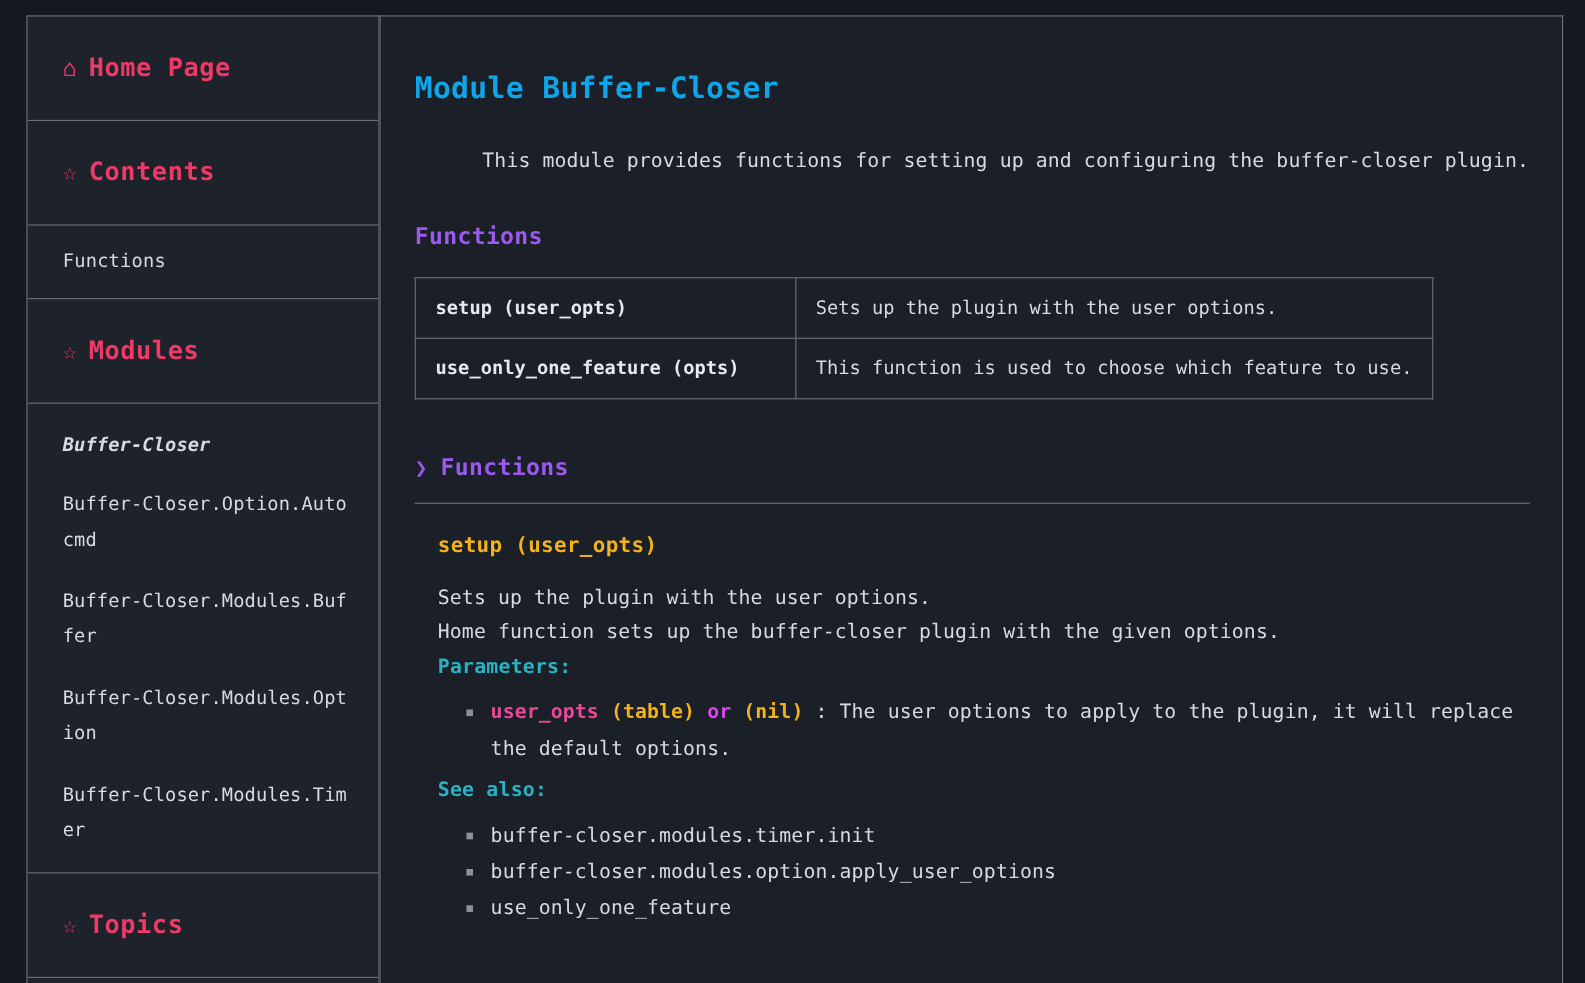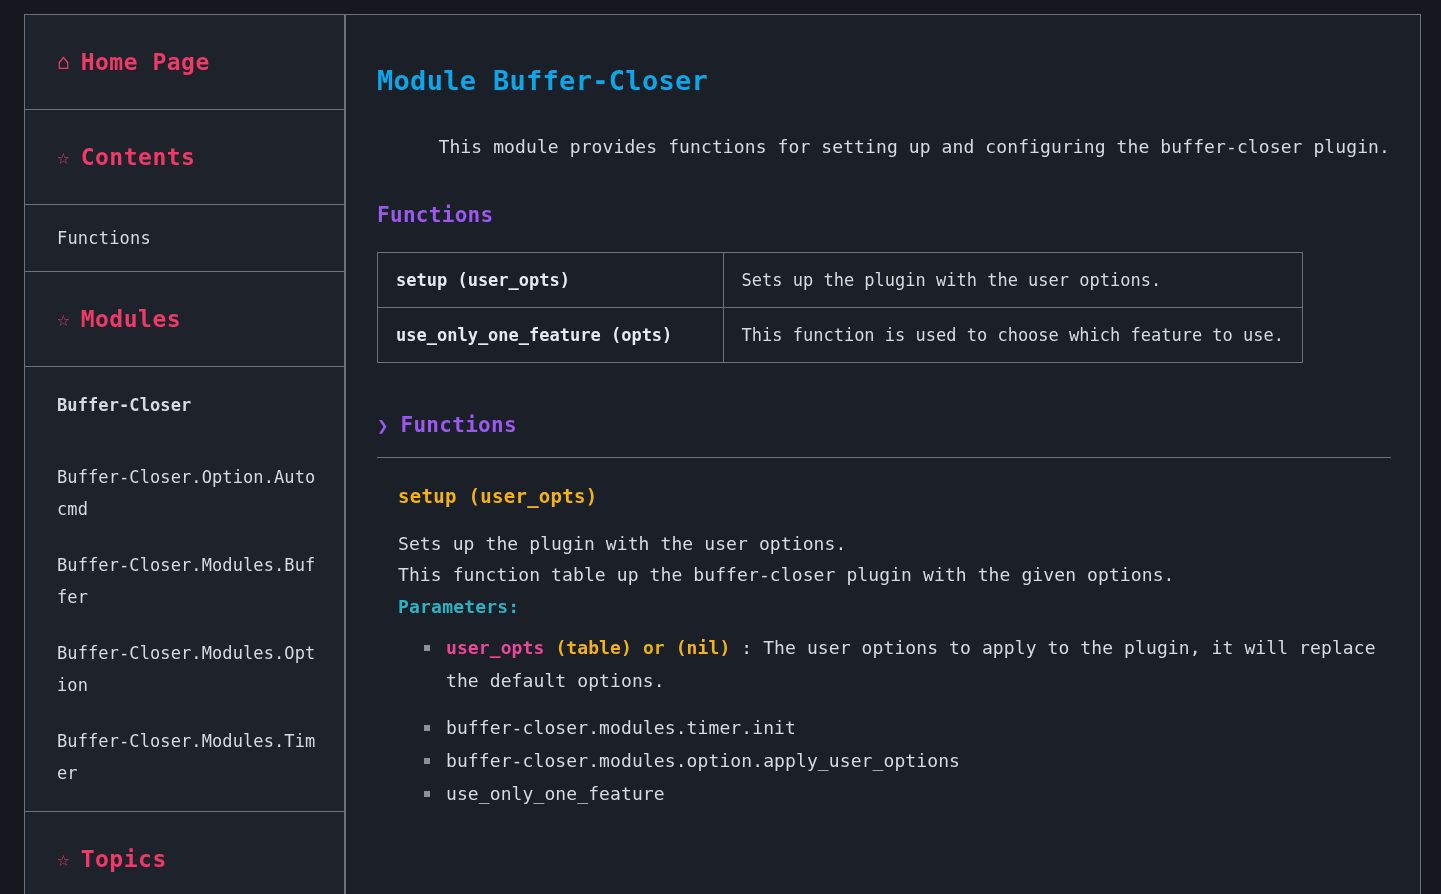--- a/index.html
+++ b/index.html
@@ -82,21 +82,22 @@
   .sb-mod-item {
     color: #d6dbe3;
     font-size: 17px;
     line-height: 32px;
     margin-bottom: 24px;
     word-break: break-all;
     letter-spacing: 0.1px;
   }
   .sb-mod-item.current {
     font-weight: bold;
-    margin-bottom: 40px;
+    margin-bottom: 22px;
+    font-style: italic;
   }
   .sb-mod-item:last-child { margin-bottom: 2px; }
 
   
   .content {
     position: absolute;
     left: 345px;
     top: 14px;
     width: 1076px;
     height: 900px;
@@ -230,21 +231,21 @@
     left: 0;
     top: 14px;
     width: 6px;
     height: 6px;
     background: #8a919c;
   }
   ul.doc-list li.tight { margin-bottom: 0; }
 
   .p-name { font-weight: bold; color: #ec4899; text-align: right; }
   .p-type { color: #f4b21a; font-weight: bold; }
-  .p-or   { font-weight: bold; color: #eab308; }
+  .p-or   { font-weight: bold; color: #d946ef; }
 </style>
 </head>
 <body>
 
 <div class="page">
 
   <nav class="sidebar">
 
     <div class="sb-section">
       <div class="sb-head">
@@ -322,28 +323,29 @@
       <span class="chl">Functions</span>
     </div>
 
     <hr class="hr">
 
     <div class="fn-block">
 
       <div class="fn-sig">setup (user_opts)</div>
 
       <div class="fn-desc">Sets up the plugin with the user options.</div>
-      <div class="fn-desc2">This function table up the buffer-closer plugin with the given options.</div>
+      <div class="fn-desc2">Home function sets up the buffer-closer plugin with the given options.</div>
 
       <div class="sub-label">Parameters:</div>
 
       <ul class="doc-list">
         <li><span class="p-name">user_opts</span> <span class="p-type">(table)</span> <span class="p-or">or</span> <span class="p-type">(nil)</span> <span>:</span> <span>The user options to apply to the plugin, it will replace the default options.</span></li>
       </ul>
 
+      <div class="sub-label">See also:</div>
 
       <ul class="doc-list">
         <li class="tight"><span>buffer-closer.modules.timer.init</span></li>
         <li class="tight"><span>buffer-closer.modules.option.apply_user_options</span></li>
         <li class="tight"><span>use_only_one_feature</span></li>
       </ul>
 
     </div>
 
   </main>

